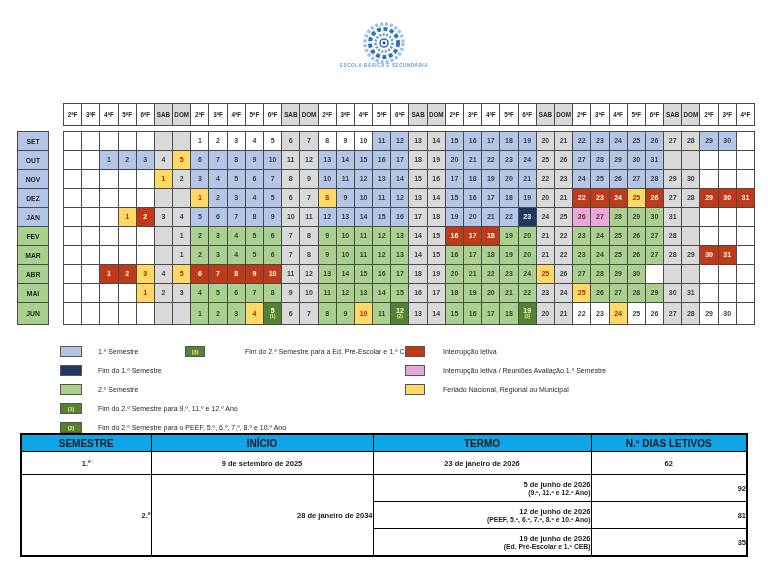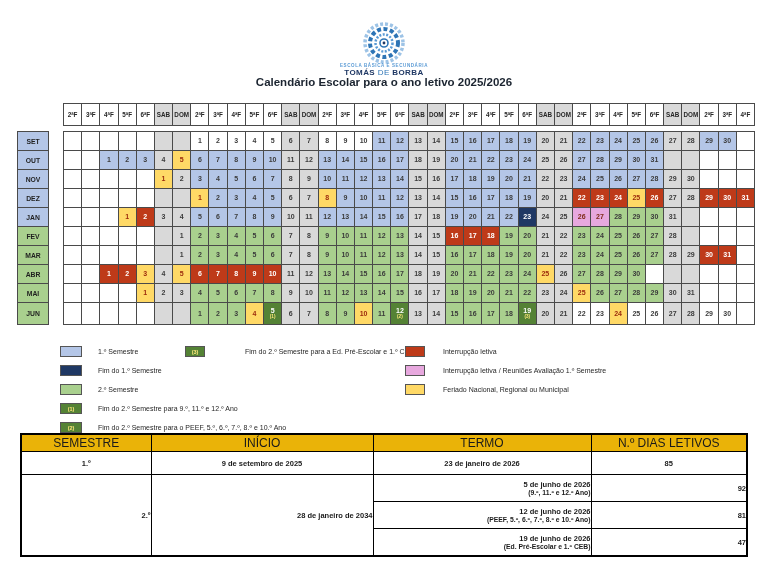--- a/index.html
+++ b/index.html
@@ -65,45 +65,39 @@
   #legend-col2 .leg-label{margin-left:40px;}
   #legend-col3 .sw{width:20px;}
   #legend-col3 .leg-label{margin-left:18px;}
   .leg-label{font-size:7px;color:#262626;}
 
   
   .summary{position:absolute;left:20px;top:433px;width:726px;border-collapse:collapse;
            table-layout:fixed;border:2px solid #000;}
   .summary th,.summary td{border:1px solid #000;text-align:center;vertical-align:middle;
            padding:0;color:#1a1a1a;}
-  .summary th{background:#eab308;font-size:12px;font-weight:400;height:16px;}
+  .summary th{background:#0ea5e9;font-size:10px;font-weight:700;height:16px;}
   .summary td{font-size:7.5px;font-weight:700;}
   .row-1 td{height:22px;margin-top:36px;}
   .sub td{height:26px;text-align:right;}
   .t-detail{font-size:6.8px;font-weight:700;}
 </style>
 </head>
 <body>
 
 <div class="page">
 
   <svg class="logo" width="42" height="42" viewBox="0 0 42 42">
     <circle cx="21" cy="21" r="19" fill="none" stroke="#9dc3e6" stroke-width="3.5" stroke-dasharray="3 2"></circle>
     <circle cx="21" cy="21" r="14" fill="none" stroke="#2e75b6" stroke-width="4" stroke-dasharray="4 2.5"></circle>
     <circle cx="21" cy="21" r="8.5" fill="none" stroke="#5b9bd5" stroke-width="2.5" stroke-dasharray="2 1.5"></circle>
     <circle cx="21" cy="21" r="4" fill="none" stroke="#2e75b6" stroke-width="1.6"></circle>
     <circle cx="21" cy="21" r="1.4" fill="#1f3864"></circle>
   </svg>
   <div class="school-small">ESCOLA BÁSICA E SECUNDÁRIA</div>
-  <div class="school-name">
-    <span>TOMÁS</span>
-    <span class="de">DE</span>
-    <span>BORBA</span>
-  </div>
-  <div class="page-title">Calendário Escolar para o ano letivo 2025/2026</div>
 
   <div class="cal-head" id="cal-head">
       <div class="hcell">2ªF</div>
       <div class="hcell">3ªF</div>
       <div class="hcell">4ªF</div>
       <div class="hcell">5ªF</div>
       <div class="hcell">6ªF</div>
       <div class="hcell wkend">SAB</div>
       <div class="hcell wkend">DOM</div>
       <div class="hcell">2ªF</div>
@@ -1198,21 +1192,21 @@
         <th>INÍCIO</th>
         <th>TERMO</th>
         <th>N.º DIAS LETIVOS</th>
       </tr>
     </thead>
     <tbody>
       <tr class="row-1">
         <td>1.º</td>
         <td>9 de setembro de 2025</td>
         <td>23 de janeiro de 2026</td>
-        <td>85</td>
+        <td>62</td>
       </tr>
       <tr class="sub">
         <td rowspan="3">2.º</td>
         <td rowspan="3">28 de janeiro de 2034</td>
         <td>
           <div>5 de junho de 2026</div>
           <div class="t-detail">(9.º, 11.º e 12.º Ano)</div>
         </td>
         <td>92</td>
       </tr>
@@ -1221,17 +1215,17 @@
           <div>12 de junho de 2026</div>
           <div class="t-detail">(PEEF, 5.º, 6.º, 7.º, 8.º e 10.º Ano)</div>
         </td>
         <td>81</td>
       </tr>
       <tr class="sub">
         <td>
           <div>19 de junho de 2026</div>
           <div class="t-detail">(Ed. Pré-Escolar e 1.º CEB)</div>
         </td>
-        <td>47</td>
+        <td>35</td>
       </tr>
     </tbody>
   </table>
 </div>
 
 </body></html>

